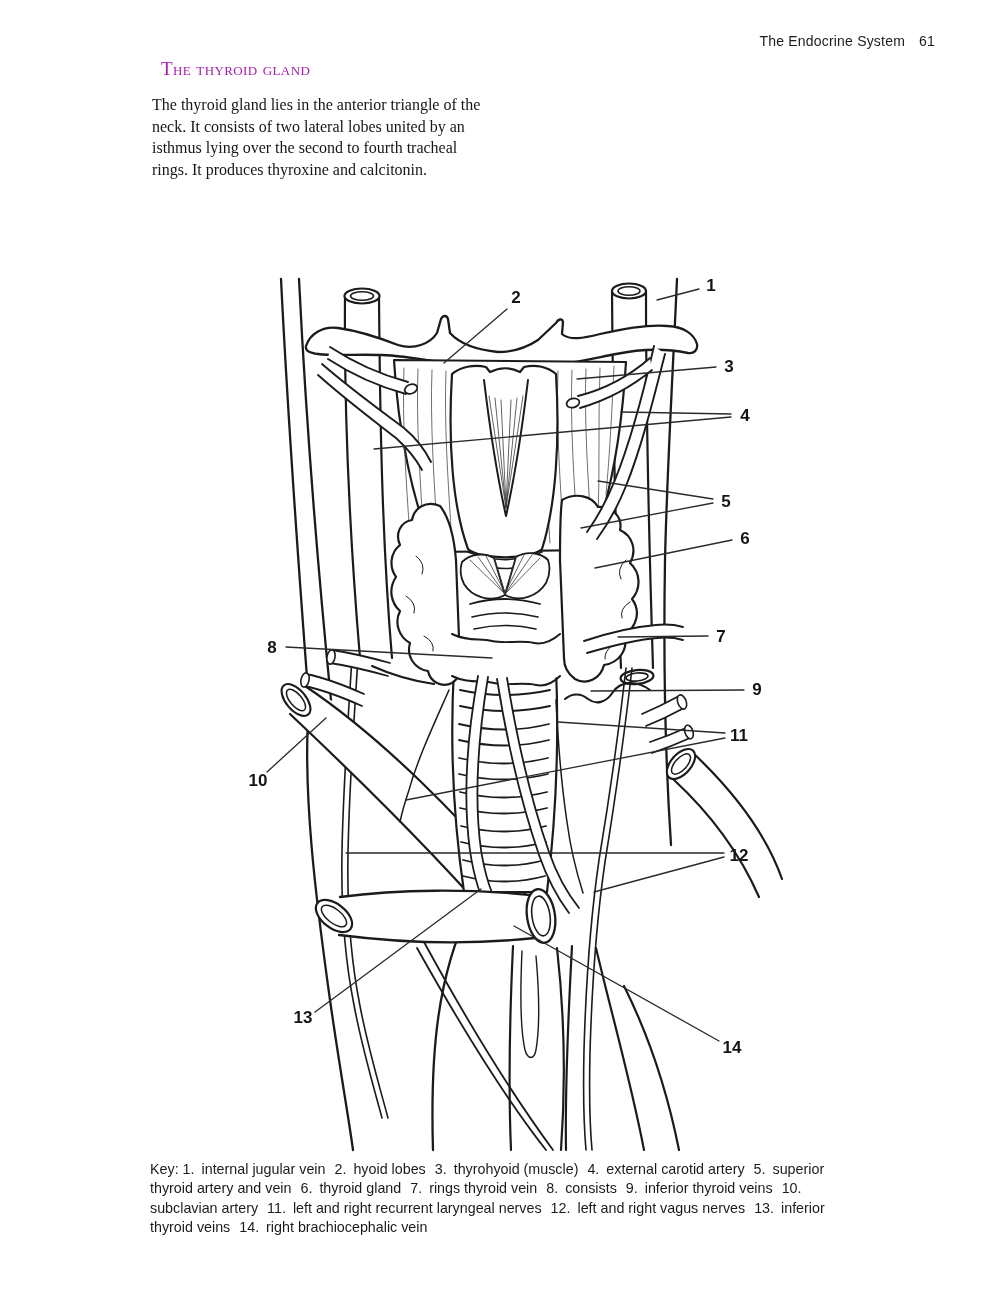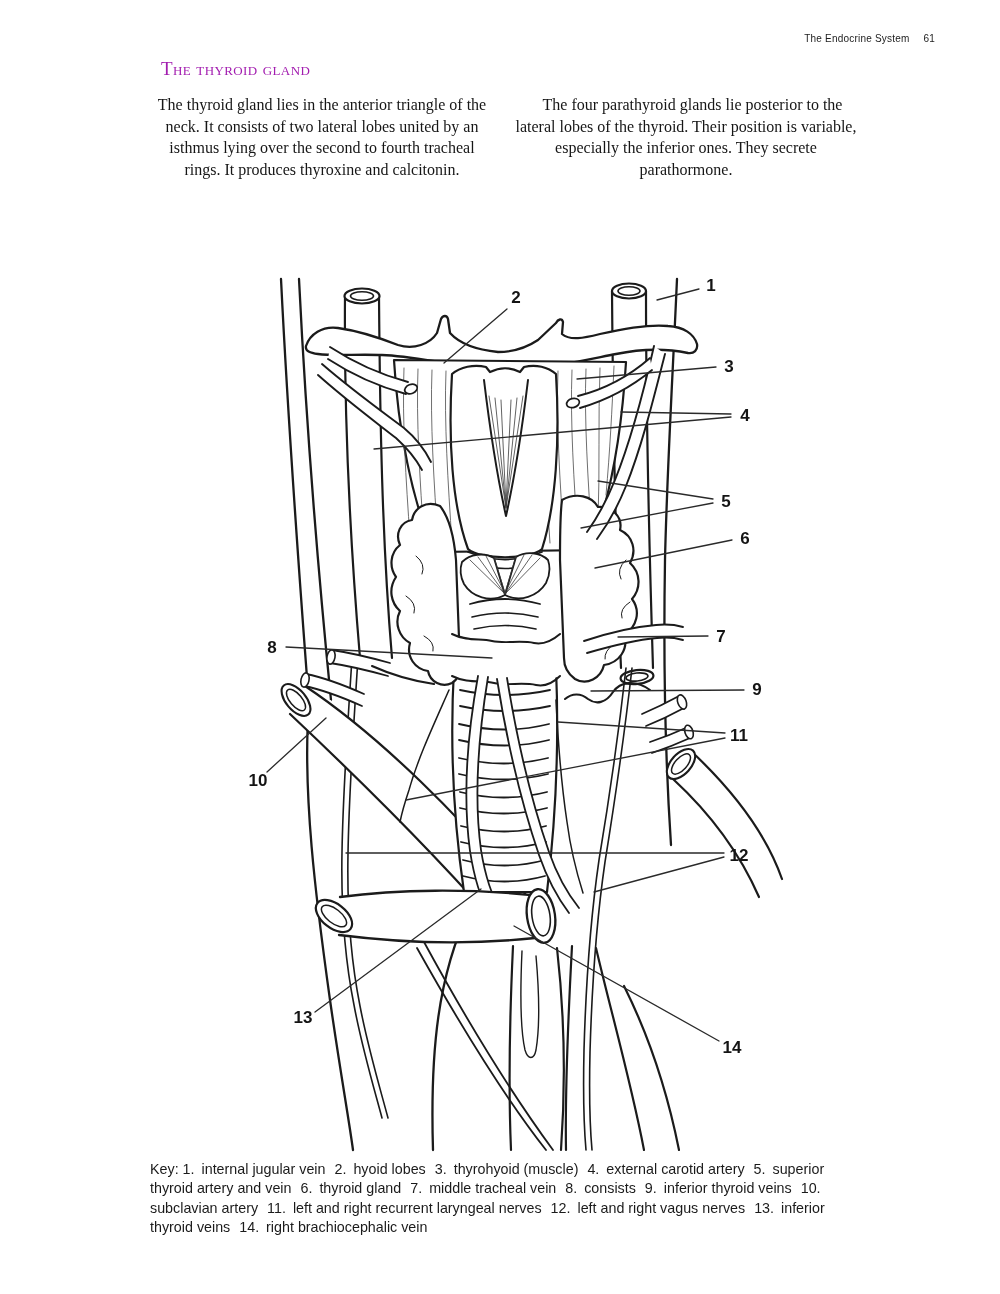--- a/index.html
+++ b/index.html
@@ -4,33 +4,33 @@
 <style>
   html,body{margin:0;padding:0;}
   body{
     width:1000px;height:1294px;position:relative;
     background:#ffffff;overflow:hidden;
     font-family:"Liberation Serif", serif;color:#1a1a1a;
   }
   .running-head{
     position:absolute;top:33px;right:65px;
     font-family:"Liberation Sans", sans-serif;
-    font-size:10px;color:#1c1c1c;letter-spacing:.2px;
+    font-size:14px;color:#1c1c1c;letter-spacing:.2px;
   }
   .running-head .pageno{margin-left:14px;}
   .section-title{
     position:absolute;left:161px;top:58px;
     font-family:"Liberation Serif", serif;
     font-variant:small-caps;
     font-size:19px;letter-spacing:.4px;color:#a21caf;
   }
   .col{
     position:absolute;top:94px;width:340px;
     font-size:16px;line-height:21.6px;color:#161616;
-    text-align:center;
+    text-align:left;
   }
   .col-left{left:152px;}
   .col-right{left:512px;width:348px;}
   .col p{margin:0;}
   .col p.indent{text-indent:13px;}
   .figure-wrap{position:absolute;left:0;top:0;}
   .key-block{
     position:absolute;left:150px;top:1160px;width:718px;
     font-family:"Liberation Sans", sans-serif;
     font-size:14.3px;line-height:19.4px;color:#1b1b1b;
@@ -49,21 +49,20 @@
 <div class="running-head">
   <span>The Endocrine System</span><span class="pageno">61</span>
 </div>
 
 <div class="section-title">The thyroid gland</div>
 
 <div class="col col-left">
   <p>The thyroid gland lies in the anterior triangle of the neck. It consists of two lateral lobes united by an isthmus lying over the second to fourth tracheal rings. It produces thyroxine and calcitonin.</p>
 </div>
 <div class="col col-right">
-  <p class="indent">The four parathyroid glands lie posterior to the lateral lobes of the thyroid. Their position is variable, especially the inferior ones. They secrete parathormone.</p>
 </div>
 
 <div class="figure-wrap">
 <svg width="1000" height="1294" viewBox="0 0 1000 1294" fill="none" stroke="#1b1b1b" stroke-width="2" stroke-linecap="round" stroke-linejoin="round">
 
   <g>
     <path d="M677,279 C673,370 667,470 665,560 C663,680 666,770 671,845" stroke-width="2.3"></path>
   </g>
   <g>
     <path d="M299,279 C305,400 317,560 331,700" stroke-width="2.3"></path>
@@ -341,21 +340,21 @@
 </div>
 
 <div class="key-block">
   <b>Key:</b>
   <span class="key-item"><b>1.</b> <span>internal jugular vein</span></span>
   <span class="key-item"><b>2.</b> <span>hyoid lobes</span></span>
   <span class="key-item"><b>3.</b> <span>thyrohyoid (muscle)</span></span>
   <span class="key-item"><b>4.</b> <span>external carotid artery</span></span>
   <span class="key-item"><b>5.</b> <span>superior thyroid artery and vein</span></span>
   <span class="key-item"><b>6.</b> <span>thyroid gland</span></span>
-  <span class="key-item"><b>7.</b> <span>middle tracheal vein</span></span>
+  <span class="key-item"><b>7.</b> <span>rings thyroid vein</span></span>
   <span class="key-item"><b>8.</b> <span>consists</span></span>
   <span class="key-item"><b>9.</b> <span>inferior thyroid veins</span></span>
   <span class="key-item"><b>10.</b> <span>subclavian artery</span></span>
   <span class="key-item"><b>11.</b> <span>left and right recurrent laryngeal nerves</span></span>
   <span class="key-item"><b>12.</b> <span>left and right vagus nerves</span></span>
   <span class="key-item"><b>13.</b> <span>inferior thyroid veins</span></span>
   <span class="key-item"><b>14.</b> <span>right brachiocephalic vein</span></span>
 </div>
 
 </body></html>

